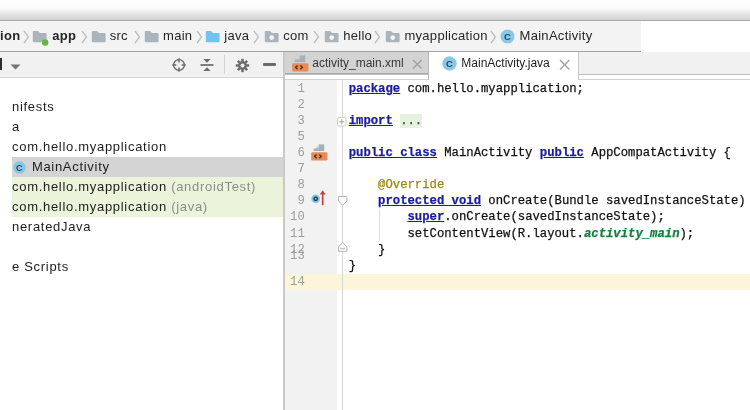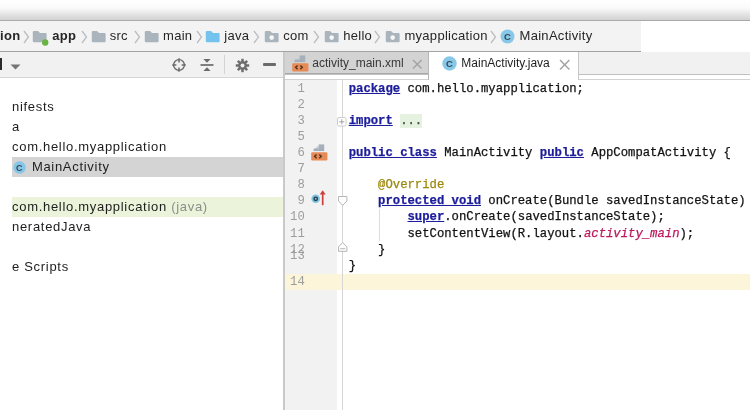--- a/index.html
+++ b/index.html
@@ -36,21 +36,21 @@
   #gutter { left:284.5px; top:80px; width:52.5px; height:330px; background:#f2f2f2; }
   #gborder { left:342px; top:80px; width:1px; height:330px; background:#d6d6d6; }
   #caretline { left:284.5px; top:273.6px; width:465.5px; height:16.1px; background:#fcf5da; }
   .lnum { position:absolute; left:284.5px; width:20.3px; text-align:right;
     font-family:"Liberation Mono",monospace; font-size:12.25px; color:#9d9d9d;
     height:16.1px; line-height:16.1px; }
   .cl { position:absolute; left:348.7px; font-family:"Liberation Mono",monospace;
     font-size:12.25px; color:#121212; white-space:pre; height:16.1px; line-height:16.1px; -webkit-text-stroke:0.25px currentColor; }
   .kw { color:#1c1d9b; font-weight:bold;text-decoration:underline; }
   .ann { color:#9e880d; }
-  .fld { color:#be185d; font-weight:normal; font-style:italic; }
+  .fld { color:#15803d; font-weight:bold; font-style:italic; }
   .folded { background:#e6f2e0; color:#46494b; }
   #iguide { left:378.5px; top:209.2px; width:1px; height:32.2px; background:#dcdcdc; }
 </style>
 </head>
 <body>
   <div class="abs" id="titlebar"></div>
 
   <div class="abs" id="crumbs">
     <div class="bc bb" style="left:0px">ion</div>
     <svg class="bsvg" style="left:22.5px;top:8.5px" width="7" height="14">
@@ -181,20 +181,21 @@
     <div class="trow" style="top:17px">nifests</div>
     <div class="trow" style="top:37px">a</div>
     <div class="trow" style="top:57px">com.hello.myapplication</div>
     <div class="trow" style="top:77px;background:#d4d4d4">
       <svg style="position:absolute;left:0.5px;top:4px" width="13" height="13" viewBox="0 0 13 13">
         <circle cx="6.5" cy="6.5" r="6.2" fill="#85c6e8"></circle>
         <text x="6.5" y="9.9" font-family="Liberation Sans" font-size="9" font-weight="bold" fill="#36454f" text-anchor="middle">C</text>
       </svg>
       <span style="position:absolute;left:19.9px;top:0">MainActivity</span>
     </div>
+    <div class="trow" style="top:97px;background:#ebf3da">com.hello.myapplication <span style="color:#8b8f8a">(androidTest)</span></div>
     <div class="trow" style="top:117px;background:#ebf3da">com.hello.myapplication <span style="color:#8b8f8a">(java)</span></div>
     <div class="trow" style="top:177px">e Scripts</div>
     <div class="trow" style="top:137px">neratedJava</div>
   </div>
   <div class="abs" id="splitter"></div>
   <div class="abs" id="gutter"></div>
   <div class="abs" id="caretline"></div>
   <div class="abs" id="gborder"></div>
   <div class="abs" id="iguide"></div>
   <div id="code">

